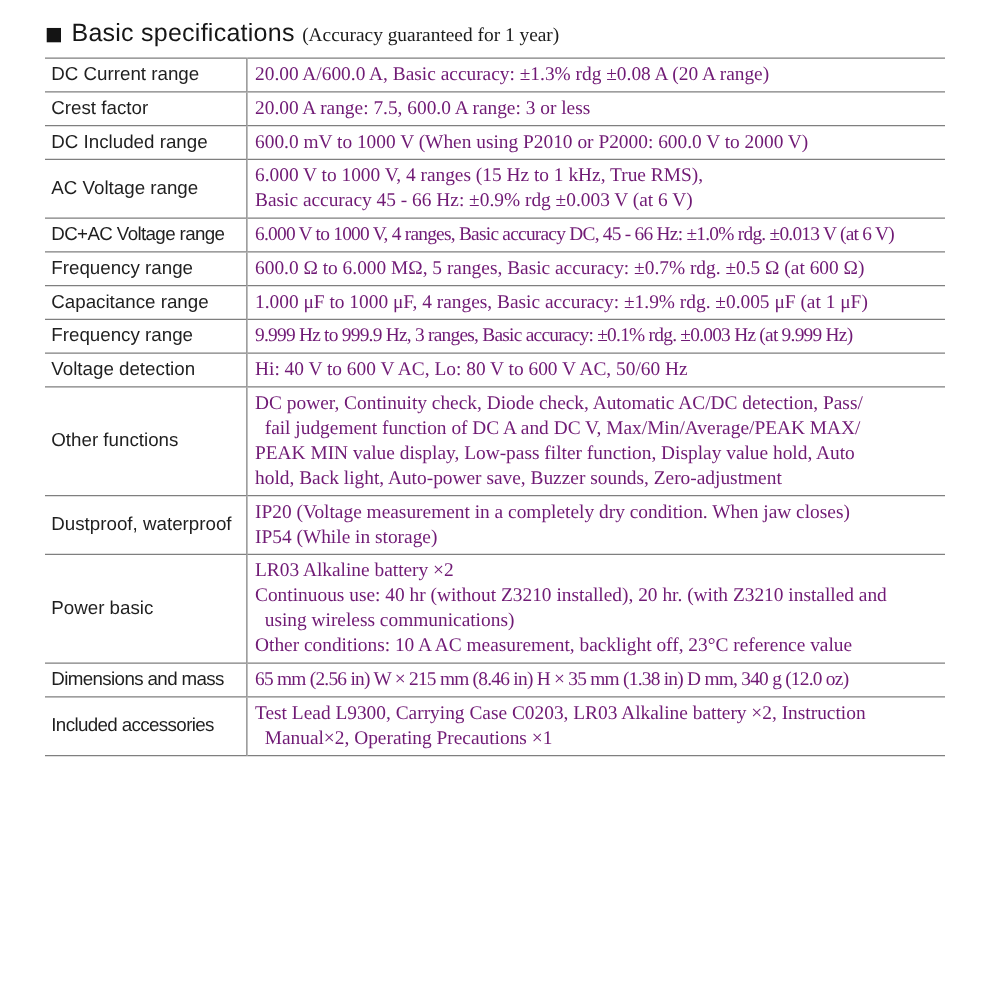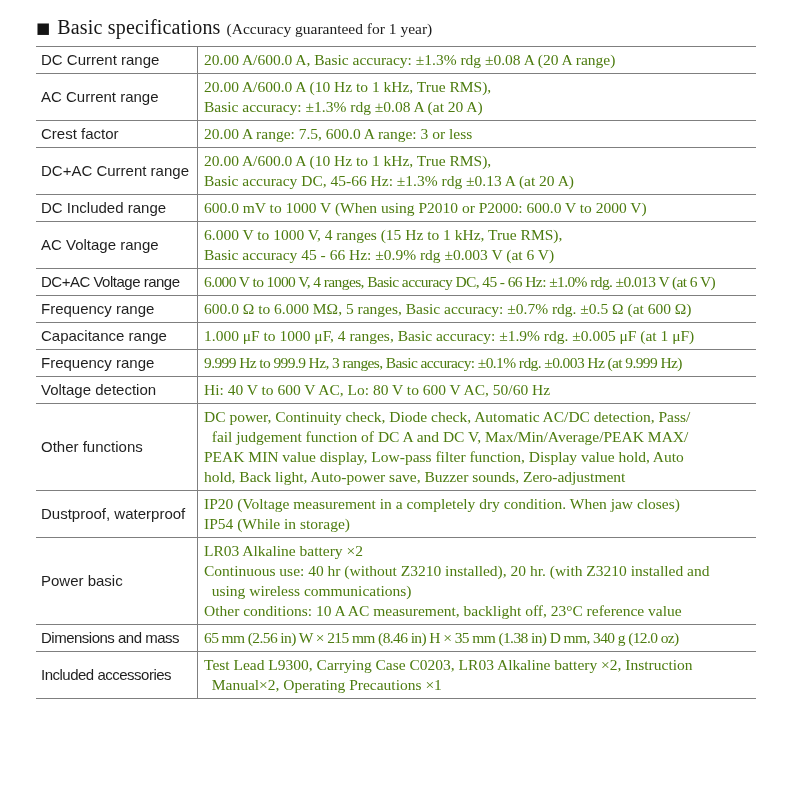--- a/index.html
+++ b/index.html
@@ -23,21 +23,21 @@
   }
   .bullet {
     font-family: "DejaVu Sans", sans-serif;
     font-size: 15px;
     color: #141414;
     margin-right: 7px;
     position: relative;
     top: -1px;
   }
   .title {
-    font-family: Liberation Serif, serif;
+    font-family: Liberation Sans, sans-serif;
     font-size: 20px;
     font-weight: 400;
     color: #161616;
     letter-spacing: 0.2px;
     margin-right: 6px;
     text-align: center;
   }
   .title-note {
     font-family: "Liberation Serif", serif;
     font-size: 15.5px;
@@ -64,21 +64,21 @@
     color: #1f1f1f;
     overflow: hidden;
   }
   td.value {
     font-family: "Liberation Serif", serif;
     font-size: 15.5px;
     line-height: 20px;
     padding: 3px 4px 3px 6px;
     vertical-align: middle;
     white-space: pre-wrap;
-    color: #4d7c0f;
+    color: #701a75;
     overflow: hidden;
   }
   .cond {
     letter-spacing: -0.6px;
   }
   .cond-l {
     letter-spacing: -0.5px;
   }
 </style>
 </head>
@@ -92,32 +92,22 @@
     <span class="title-note">(Accuracy guaranteed for 1 year)</span>
   </div>
 
   <table class="specs">
     <tbody>
       <tr>
         <td class="label">DC Current range</td>
         <td class="value">20.00 A/600.0 A, Basic accuracy: ±1.3% rdg ±0.08 A (20 A range)</td>
       </tr>
       <tr>
-        <td class="label">AC Current range</td>
-        <td class="value">20.00 A/600.0 A (10 Hz to 1 kHz, True RMS),
-Basic accuracy: ±1.3% rdg ±0.08 A (at 20 A)</td>
-      </tr>
-      <tr>
         <td class="label">Crest factor</td>
         <td class="value">20.00 A range: 7.5, 600.0 A range: 3 or less</td>
-      </tr>
-      <tr>
-        <td class="label">DC+AC Current range</td>
-        <td class="value">20.00 A/600.0 A (10 Hz to 1 kHz, True RMS),
-Basic accuracy DC, 45-66 Hz: ±1.3% rdg ±0.13 A (at 20 A)</td>
       </tr>
       <tr>
         <td class="label">DC Included range</td>
         <td class="value">600.0 mV to 1000 V (When using P2010 or P2000: 600.0 V to 2000 V)</td>
       </tr>
       <tr>
         <td class="label">AC Voltage range</td>
         <td class="value">6.000 V to 1000 V, 4 ranges (15 Hz to 1 kHz, True RMS),
 Basic accuracy 45 - 66 Hz: ±0.9% rdg ±0.003 V (at 6 V)</td>
       </tr>

